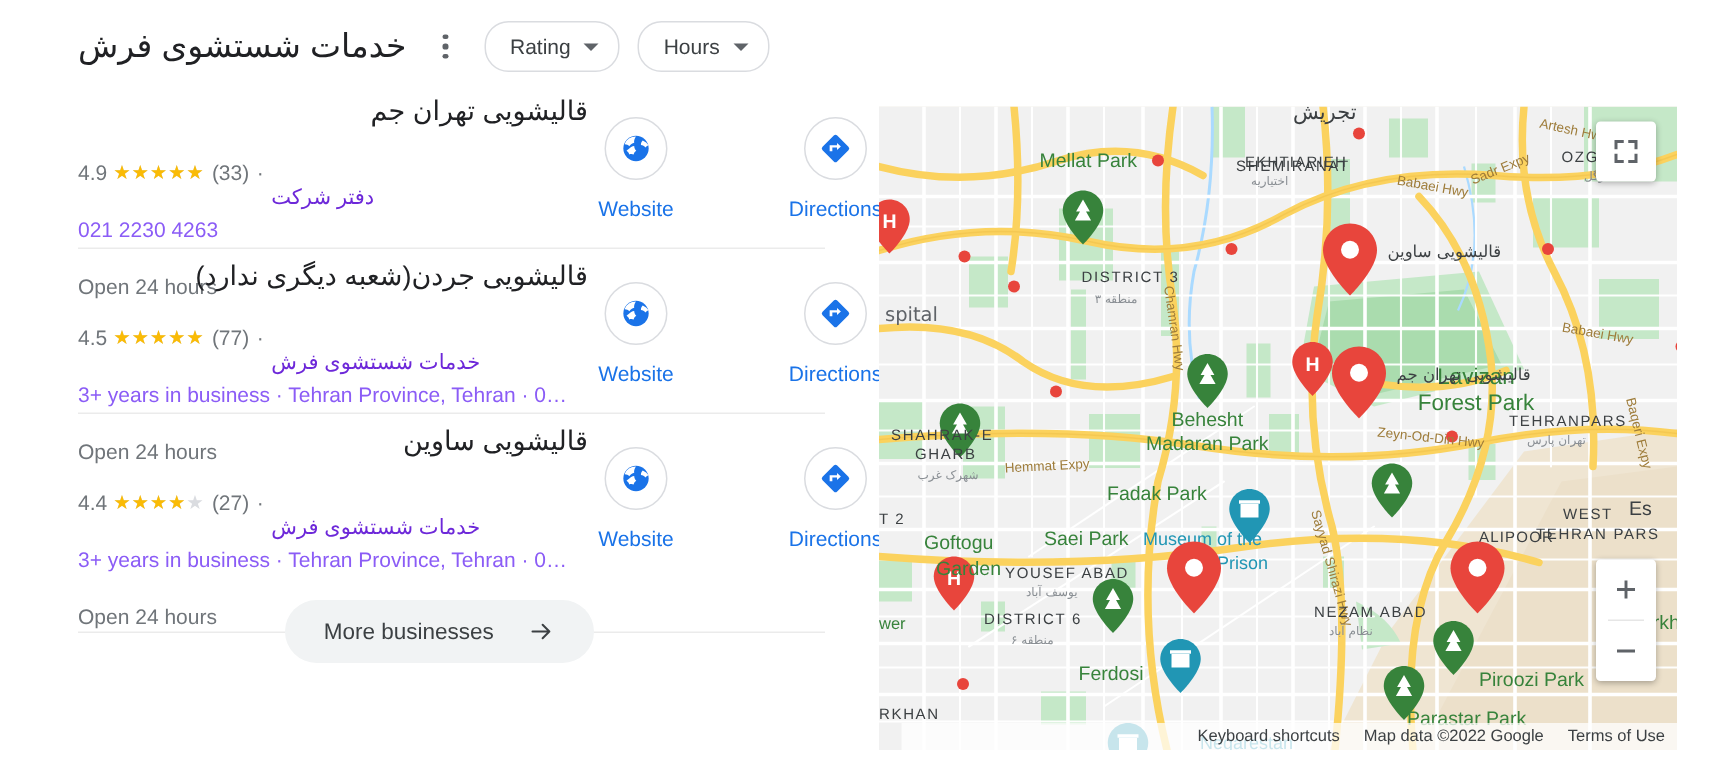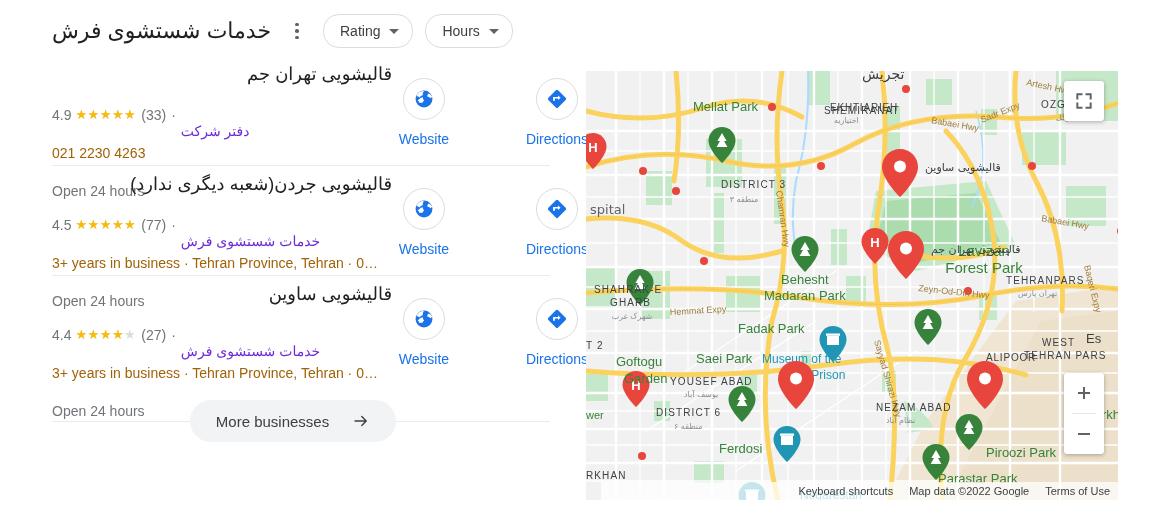--- a/index.html
+++ b/index.html
@@ -160,21 +160,21 @@
     margin: 0 5px;
     color: #70757a;
   }
   .category {
     direction: rtl;
     color: #6d28d9;
     margin-top: 32px;
   }
   .meta-line {
     font-size: 14px;
-    color: #a16207;
+    color: #8b5cf6;
     line-height: 20px;
     margin-top: 2px;
     white-space: nowrap;
     overflow: hidden;
     text-overflow: ellipsis;
     max-width: 330px;
   }
   .hours-line {
     font-size: 14px;
     color: #70757a;

